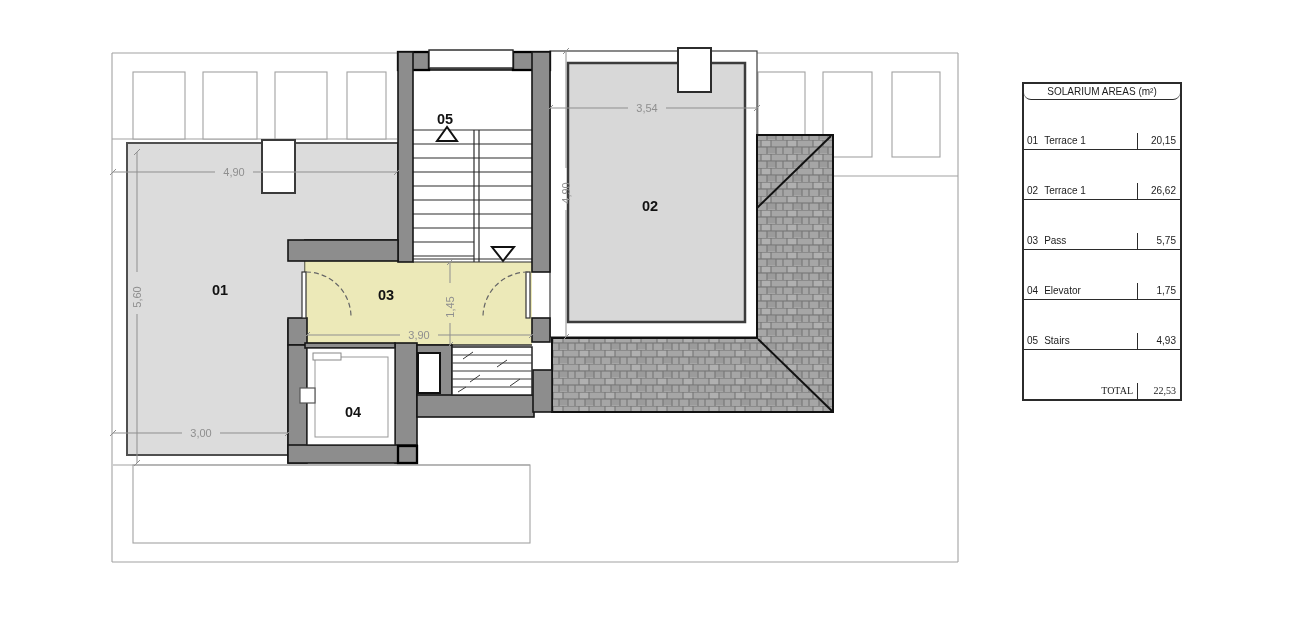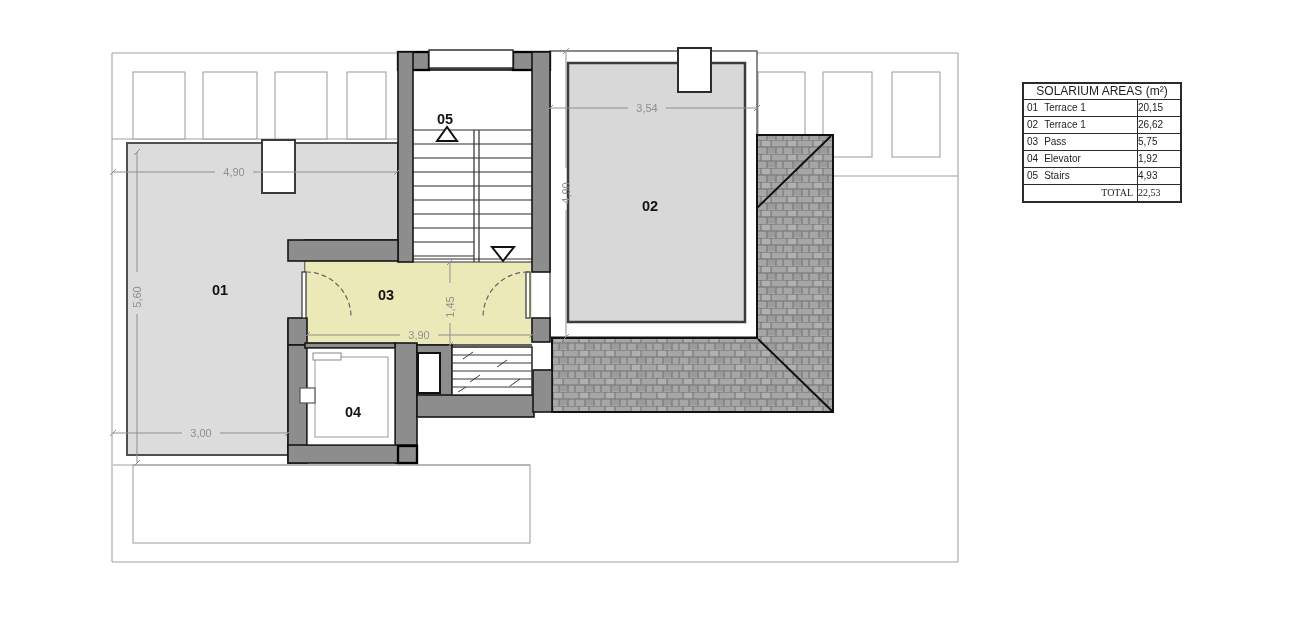--- a/index.html
+++ b/index.html
@@ -3,30 +3,30 @@
 <meta charset="utf-8">
 <style>
   html,body{margin:0;padding:0;background:#fff;}
   .stage{position:relative;width:1290px;height:620px;background:#ffffff;overflow:hidden;
          font-family:"Liberation Sans", sans-serif;}
   .plan-svg{position:absolute;left:0;top:0;}
 
   
   .areas-table{position:absolute;left:1022px;top:82px;width:160px;background:#fff;
                border:2px solid #2b2b2b;box-sizing:border-box;color:#1c1c1c;}
-  .areas-table .t-title{height:15px;line-height:15px;text-align:center;font-size:12px;
-               border-bottom:1px solid #2b2b2b;white-space:nowrap;overflow:hidden;}
+  .areas-table .t-title{height:15px;line-height:15px;text-align:center;font-size:10px;
+               border-bottom:1px solid #2b2b2b;white-space:nowrap;overflow:hidden;border-radius:7px;}
   .areas-table .t-row{display:flex;height:16px;line-height:16px;font-size:10px;
-               border-bottom:1px solid #2b2b2b;}
+               border-bottom:1px solid #2b2b2b;margin-top:33px;}
   .areas-table .t-row:last-child{border-bottom:none;font-family:Liberation Serif, serif;}
   .areas-table .t-label{flex:0 0 113px;padding-left:3px;box-sizing:border-box;
                white-space:nowrap;overflow:hidden;}
   .areas-table .t-label .num{margin-right:6px;}
   .areas-table .t-label.total{text-align:right;padding-right:4px;}
-  .areas-table .t-val{flex:1;border-left:1px solid #2b2b2b;
+  .areas-table .t-val{flex:1;border-left:1px solid #2b2b2b;text-align:right;
                padding-right:4px;box-sizing:border-box;}
 
   
   .site{stroke:#a2a2a2;stroke-width:1.1;fill:none;}
   .perg{stroke:#a2a2a2;stroke-width:1.1;fill:#ffffff;}
   .terr{fill:#dcdcdc;stroke:#4f4f4f;stroke-width:2;}
   .wall{fill:#8d8d8d;stroke:#161616;stroke-width:1.6;}
   .wallh{fill:#8d8d8d;stroke:#000000;stroke-width:2.3;}
   .whitebox{fill:#ffffff;stroke:#222222;stroke-width:1.4;}
   .tread{stroke:#2c2c2c;stroke-width:1.2;}
@@ -238,21 +238,21 @@
     <div class="t-row">
       <div class="t-label"><span class="num">02</span><span>Terrace 1</span></div>
       <div class="t-val">26,62</div>
     </div>
     <div class="t-row">
       <div class="t-label"><span class="num">03</span><span>Pass</span></div>
       <div class="t-val">5,75</div>
     </div>
     <div class="t-row">
       <div class="t-label"><span class="num">04</span><span>Elevator</span></div>
-      <div class="t-val">1,92</div>
+      <div class="t-val">1,75</div>
     </div>
     <div class="t-row">
       <div class="t-label"><span class="num">05</span><span>Stairs</span></div>
       <div class="t-val">4,93</div>
     </div>
     <div class="t-row">
       <div class="t-label total">TOTAL</div>
       <div class="t-val">22,53</div>
     </div>
   </div>

